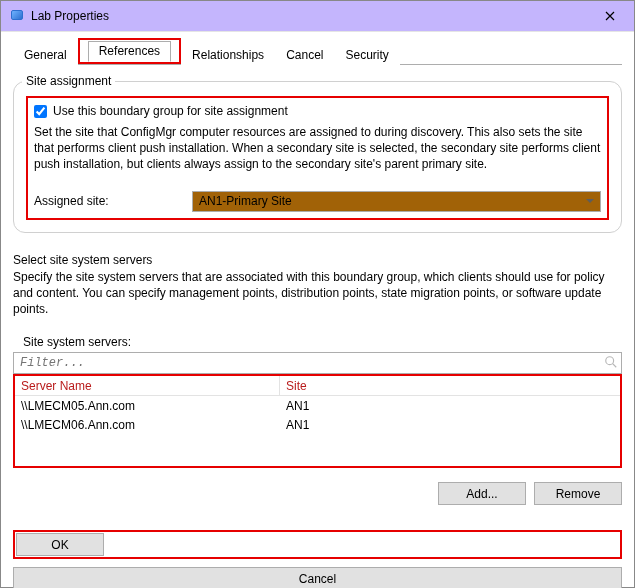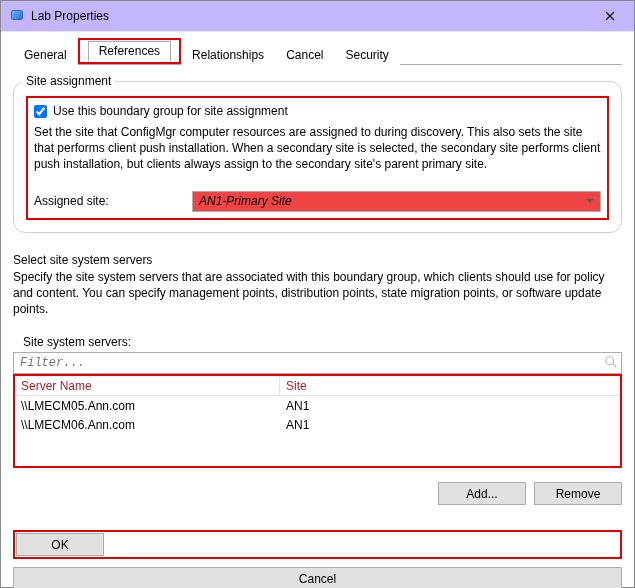--- a/index.html
+++ b/index.html
@@ -141,27 +141,26 @@
   .assigned-row {
     display: flex;
     align-items: center;
     gap: 8px;
   }
   .assigned-label { width: 150px; }
   .combo {
     flex: 1;
     height: 21px;
     border: 1px solid #adadad;
-    background: #ef4444;
+    background: #a16207;
     display: flex;
     align-items: center;
     padding: 0 4px 0 6px;
     position: relative;
     box-sizing: border-box;
-    font-style: italic;
   }
   .combo-arrow {
     position: absolute;
     right: 6px;
     top: 50%;
     transform: translateY(-50%);
     width: 0; height: 0;
     border-left: 4px solid transparent;
     border-right: 4px solid transparent;
     border-top: 4px solid #5d5d5d;

